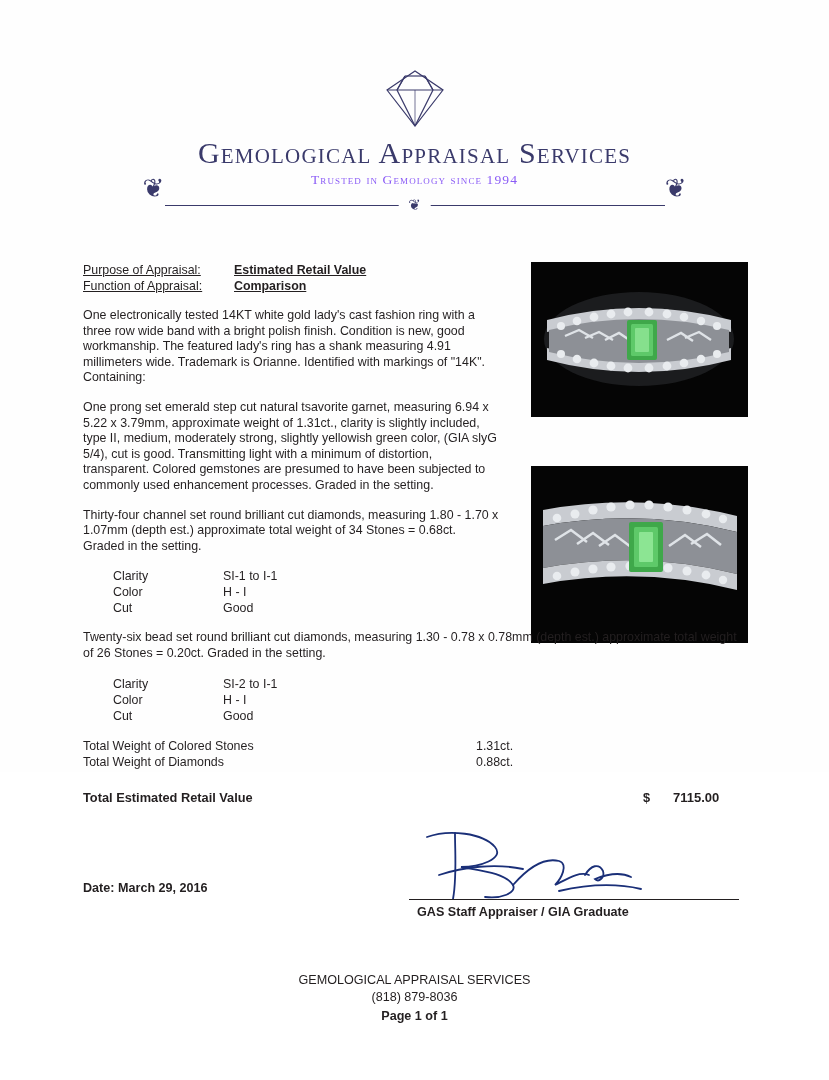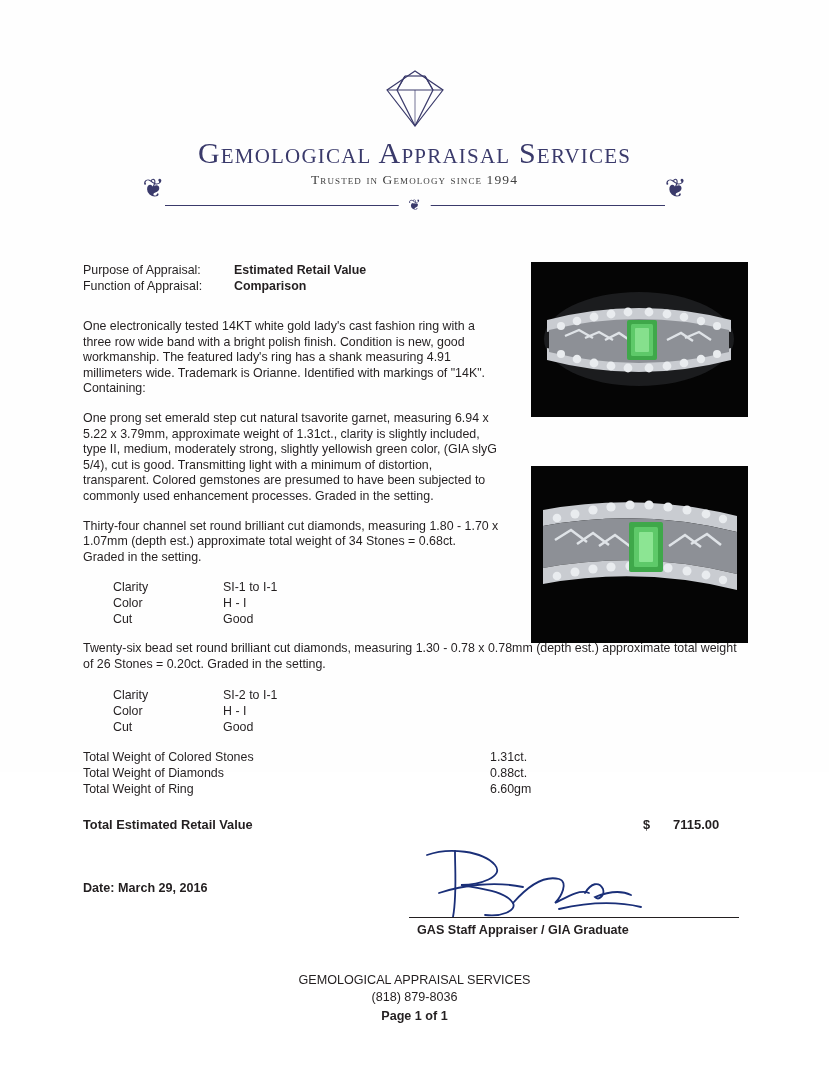--- a/index.html
+++ b/index.html
@@ -40,21 +40,21 @@
     letter-spacing: 1.2px;
     color: #3a3a6b;
     font-variant: small-caps;
     line-height: 1.1;
     white-space: nowrap;
   }
   .tagline {
     font-family: "Liberation Serif", serif;
     font-size: 13.5px;
     letter-spacing: 1.1px;
-    color: #404040;
+    color: #8b5cf6;
     font-variant: small-caps;
     margin-top: 3px;
   }
   .rule-wrap {
     margin-top: 8px;
     position: relative;
     width: 500px;
     margin-left: auto;
     margin-right: auto;
     height: 18px;
@@ -93,21 +93,22 @@
   
   .content {
     position: absolute;
     top: 262px;
     left: 83px;
     width: 665px;
     font-size: 12.4px;
     line-height: 15.6px;
   }
   .purpose-rows {
-    margin-bottom: 25px;
+    margin-bottom: 14px;
+    text-decoration: underline;
   }
   .prow {
     display: flex;
     line-height: 16px;
   }
   .plabel { width: 151px; }
   .pvalue { font-weight: bold; }
 
   .para {
     width: 416px;
@@ -128,21 +129,20 @@
   .spec-label { width: 110px; padding-left: 30px !important; }
   .spec-val { font-weight: normal; }
 
   .totals {
     margin-top: 6px;
     width: 665px;
   }
   .trow {
     display: flex;
     line-height: 16px;
-    gap: 14px;
   }
   .tlabel { width: 393px; }
   .tval { font-weight: normal; }
 
   .grand-row {
     display: flex;
     margin-top: 20px;
     width: 665px;
     align-items: baseline;
   }
@@ -167,21 +167,21 @@
     background: #000;
     overflow: hidden;
   }
   .photo1 { left: 531px; top: 262px; width: 217px; height: 155px; }
   .photo2 { left: 531px; top: 466px; width: 217px; height: 177px; }
 
   
   .sig-block {
     position: absolute;
     left: 409px;
-    top: 845px;
+    top: 827px;
     width: 340px;
     height: 80px;
   }
   .sig-svg { position: absolute; left: 0; top: 0; }
   .sig-line {
     position: absolute;
     left: 0;
     top: 72px;
     width: 330px;
     height: 1px;
@@ -388,24 +388,20 @@
 
     <div class="totals">
       <div class="trow">
         <div class="tlabel">Total Weight of Colored Stones</div>
         <div class="tval">1.31ct.</div>
       </div>
       <div class="trow">
         <div class="tlabel">Total Weight of Diamonds</div>
         <div class="tval">0.88ct.</div>
       </div>
-      <div class="trow">
-        <div class="tlabel">Total Weight of Ring</div>
-        <div class="tval">6.60gm</div>
-      </div>
     </div>
 
     <div class="grand-row">
       <div class="grand-label">Total Estimated Retail Value</div>
       <div class="grand-cur">$</div>
       <div class="grand-amt">7115.00</div>
     </div>
 
   </div>
 

